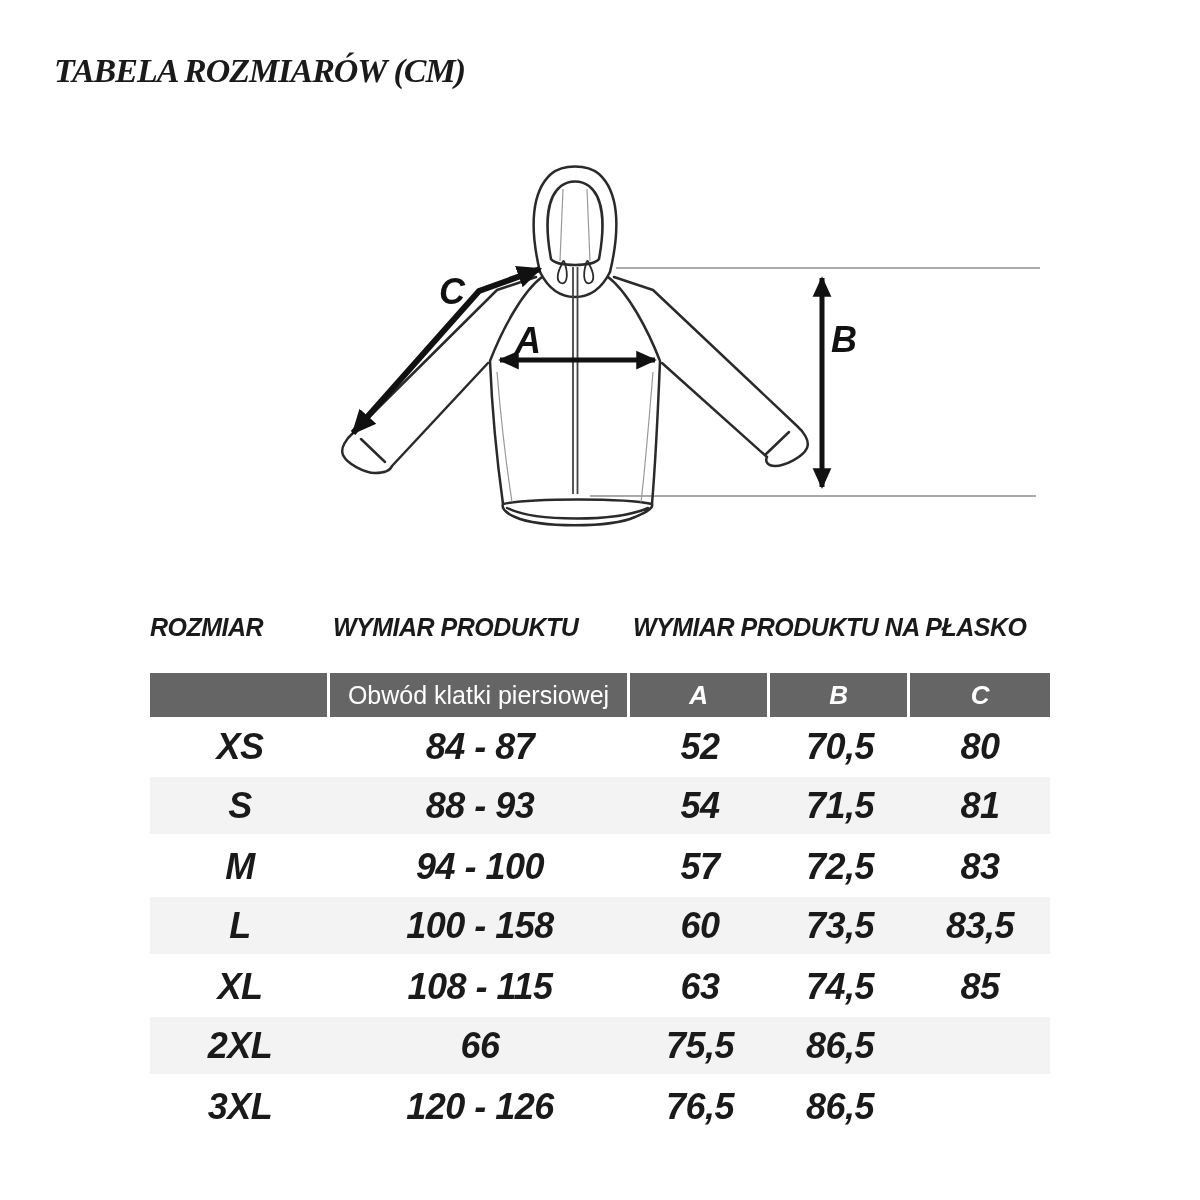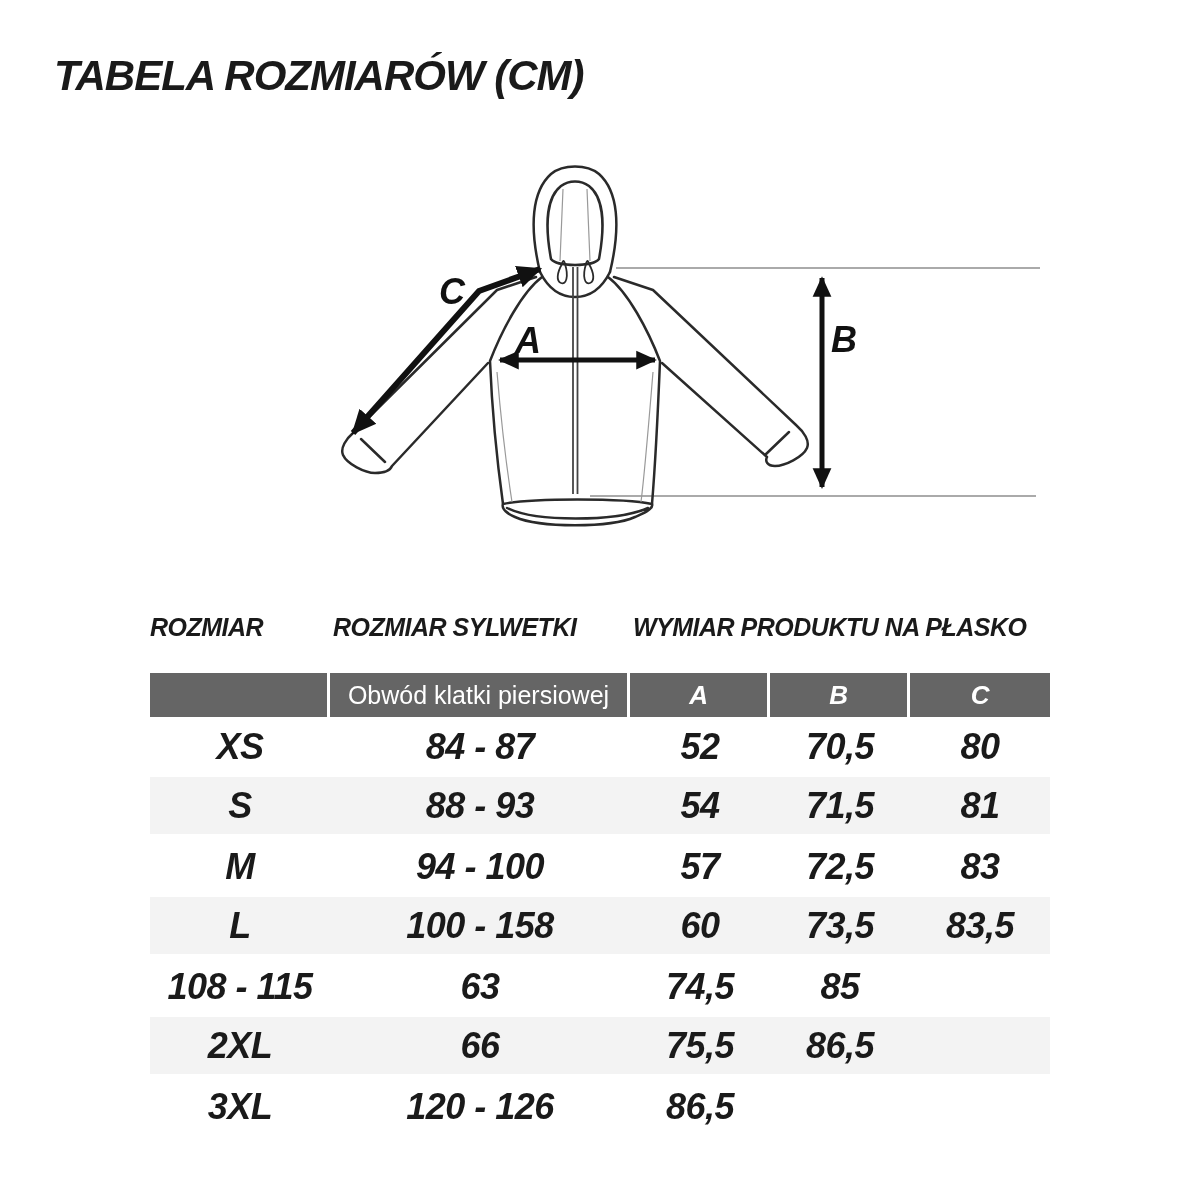--- a/index.html
+++ b/index.html
@@ -1,19 +1,19 @@
 <!DOCTYPE html>
 <html><head>
 <meta charset="utf-8">
 <style>
   html,body{margin:0;padding:0;background:#fff;}
   .page{position:relative;width:1200px;height:1200px;background:#ffffff;overflow:hidden;
         font-family:"Liberation Sans",sans-serif;color:#1a1a1a;}
   .title{position:absolute;left:54px;top:52px;font-style:italic;font-weight:700;
-         font-size:42px;letter-spacing:-1px;white-space:nowrap;}
+         font-size:34px;letter-spacing:-1px;white-space:nowrap;font-family:Liberation Serif, serif;}
   .diagram{position:absolute;left:0;top:0;width:1200px;height:600px;}
   .dim-label{font:italic 700 36px "Liberation Sans",sans-serif;fill:#111;}
 
   .group-headers{position:absolute;left:150px;top:605px;width:900px;height:48px;}
   .group-headers span{position:absolute;top:0;line-height:44px;
          font-style:italic;font-weight:700;font-size:25px;letter-spacing:-0.5px;white-space:nowrap;}
   .gh-rozmiar{left:0;width:180px;}
   .gh-sylwetka{left:183px;width:297px;}
   .gh-produkt{left:483px;width:417px;}
 
@@ -79,21 +79,21 @@
       <path d="M 540 269 L 479 291 L 353 433" stroke-width="6" marker-start="url(#ah)" marker-end="url(#ah)"></path>
     </g>
 
     <text class="dim-label" x="528" y="353" text-anchor="middle">A</text>
     <text class="dim-label" x="844" y="352" text-anchor="middle">B</text>
     <text class="dim-label" x="452" y="304" text-anchor="middle">C</text>
   </svg>
 
   <div class="group-headers">
     <span class="gh-rozmiar">ROZMIAR</span>
-    <span class="gh-sylwetka">ROZMIAR SYLWETKI</span>
+    <span class="gh-sylwetka">WYMIAR PRODUKTU</span>
     <span class="gh-produkt">WYMIAR PRODUKTU NA PŁASKO</span>
   </div>
 
   <div class="size-table">
     <div class="trow dark">
       <div class="cell"></div>
       <div class="cell chest-head">Obwód klatki piersiowej</div>
       <div class="cell">A</div>
       <div class="cell">B</div>
       <div class="cell">C</div>
@@ -125,34 +125,36 @@
 
   <div class="trow striped">
     <div class="cell">L</div>
     <div class="cell">100 - 158</div>
     <div class="cell">60</div>
     <div class="cell">73,5</div>
     <div class="cell">83,5</div>
   </div>
 
   <div class="trow">
+    <div class="cell">XL</div>
     <div class="cell">108 - 115</div>
     <div class="cell">63</div>
     <div class="cell">74,5</div>
     <div class="cell">85</div>
   </div>
 
   <div class="trow striped">
     <div class="cell">2XL</div>
     <div class="cell">66</div>
     <div class="cell">75,5</div>
     <div class="cell">86,5</div>
   </div>
 
   <div class="trow">
     <div class="cell">3XL</div>
     <div class="cell">120 - 126</div>
+    <div class="cell">76,5</div>
     <div class="cell">86,5</div>
   </div>
 </div>
   </div>
 
 </div>
 
 </body></html>

